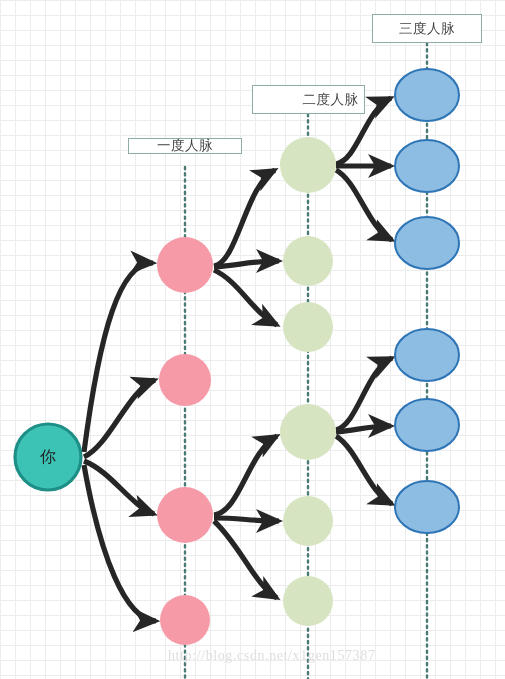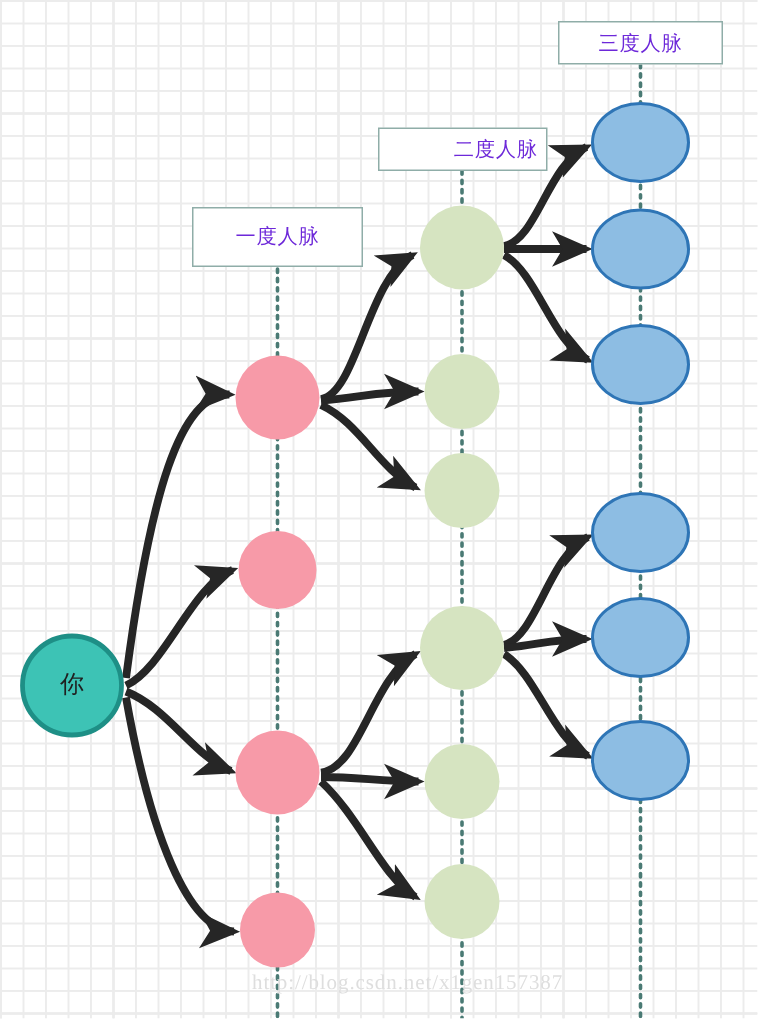--- a/index.html
+++ b/index.html
@@ -34,21 +34,21 @@
   }
   .lane-label {
     position: absolute;
     box-sizing: border-box;
     background: #ffffff;
     border: 1.5px solid #8fada8;
     display: flex;
     align-items: center;
     justify-content: center;
     font-size: 13.5px;
-    color: #6d28d9;
+    color: #404040;
     letter-spacing: 0.5px;
     z-index: 6;
   }
   .node-text {
     position: absolute;
     font-size: 16px;
     color: #1f1f1f;
     font-weight: normal;
     z-index: 5;
     transform: translate(-50%, -50%);
@@ -115,21 +115,21 @@
         <ellipse cx="427" cy="95" rx="32" ry="26" fill="#8dbde3" stroke="#2e75b6" stroke-width="2"></ellipse>
         <ellipse cx="427" cy="166" rx="32" ry="26" fill="#8dbde3" stroke="#2e75b6" stroke-width="2"></ellipse>
         <ellipse cx="427" cy="243" rx="32" ry="26" fill="#8dbde3" stroke="#2e75b6" stroke-width="2"></ellipse>
         <ellipse cx="427" cy="355" rx="32" ry="26" fill="#8dbde3" stroke="#2e75b6" stroke-width="2"></ellipse>
         <ellipse cx="427" cy="425" rx="32" ry="26" fill="#8dbde3" stroke="#2e75b6" stroke-width="2"></ellipse>
         <ellipse cx="427" cy="507" rx="32" ry="26" fill="#8dbde3" stroke="#2e75b6" stroke-width="2"></ellipse>
         <circle cx="48" cy="457" r="33" fill="#3dc3b5" stroke="#1e8f86" stroke-width="3.2"></circle>
       </g>
   </svg>
 
-  <div class="lane-label" id="lane-label-first" style="left: 128px; top: 138px; width: 114px; height: 40px; border-color: rgb(143, 173, 168);">一度人脉</div>
+  <div class="lane-label" id="lane-label-first" style="left: 128px; top: 138px; width: 114px; height: 16px; border-color: rgb(143, 173, 168);">一度人脉</div>
 
   <div class="lane-label" id="lane-label-second" style="left: 252px; top: 85px; width: 113px; height: 29px; border-color: rgb(143, 173, 168); padding-left: 44px;">二度人脉</div>
 
   <div class="lane-label" id="lane-label-third" style="left: 372px; top: 14px; width: 110px; height: 29px; border-color: rgb(143, 173, 168);">三度人脉</div>
 
   <div class="node-text" id="center-node-text" style="left: 48px; top: 457px;">你</div>
 
   <div class="watermark">http://blog.csdn.net/x1gen157387</div>
 
 </div>

